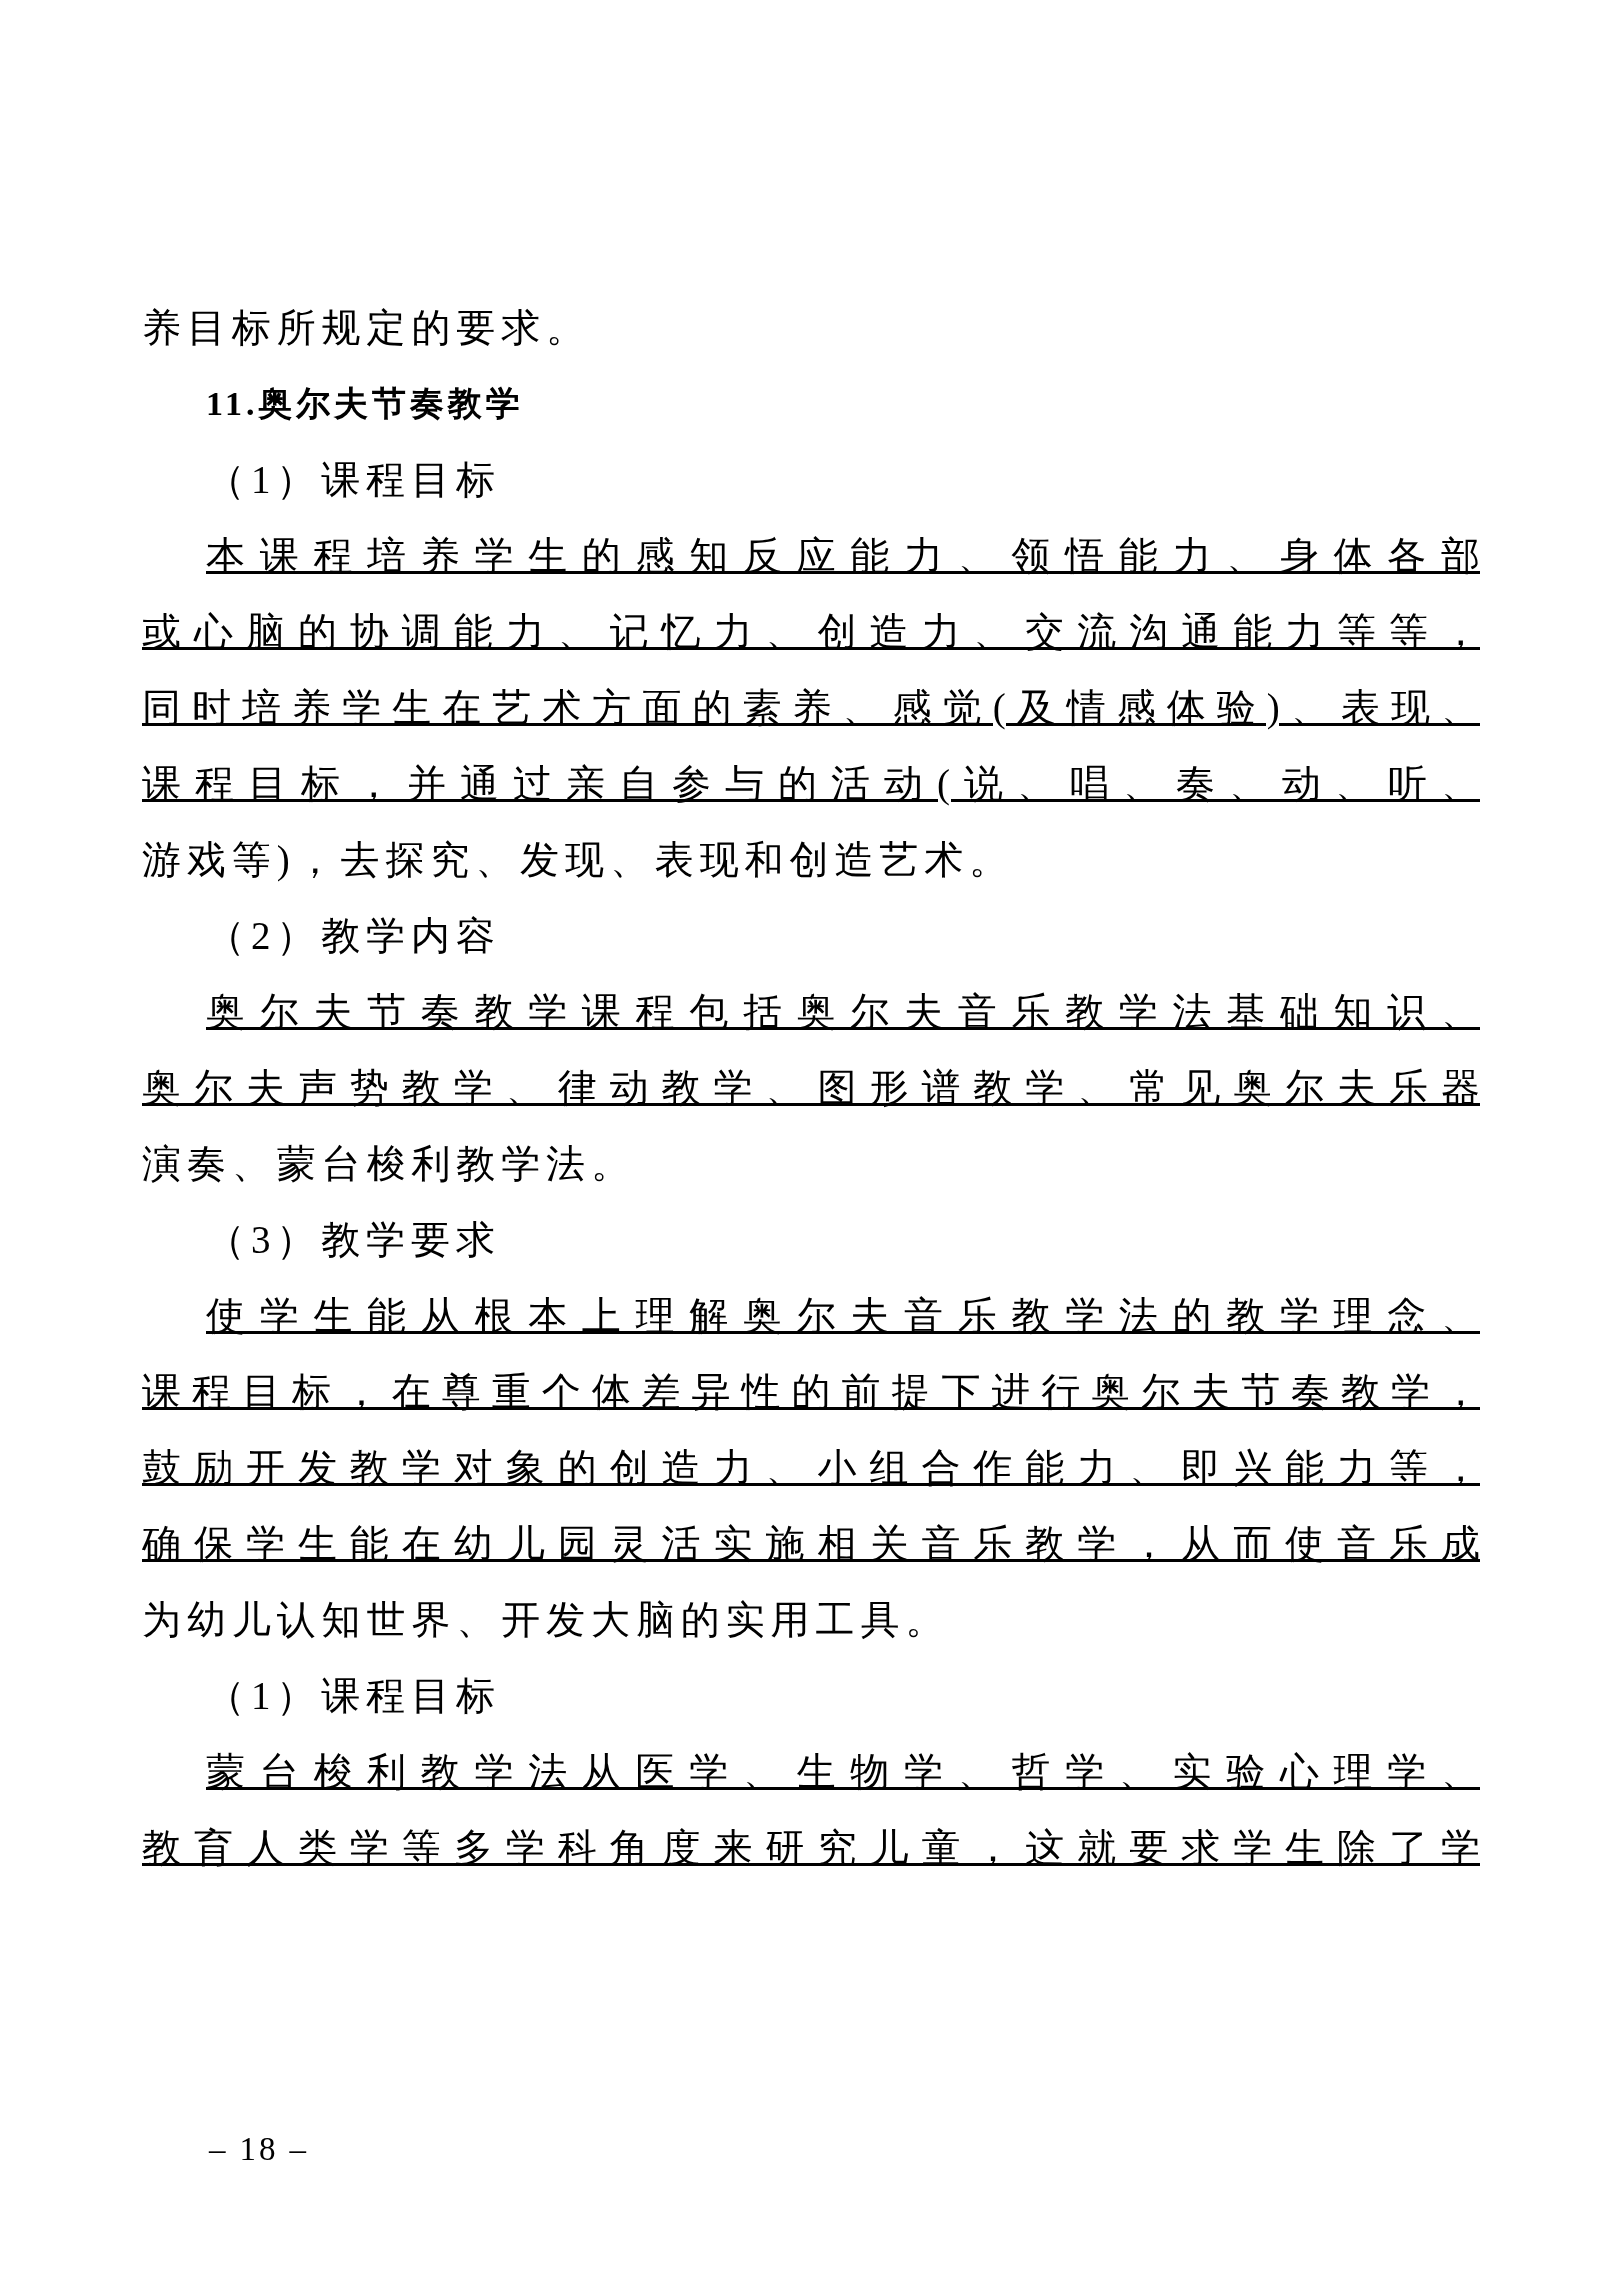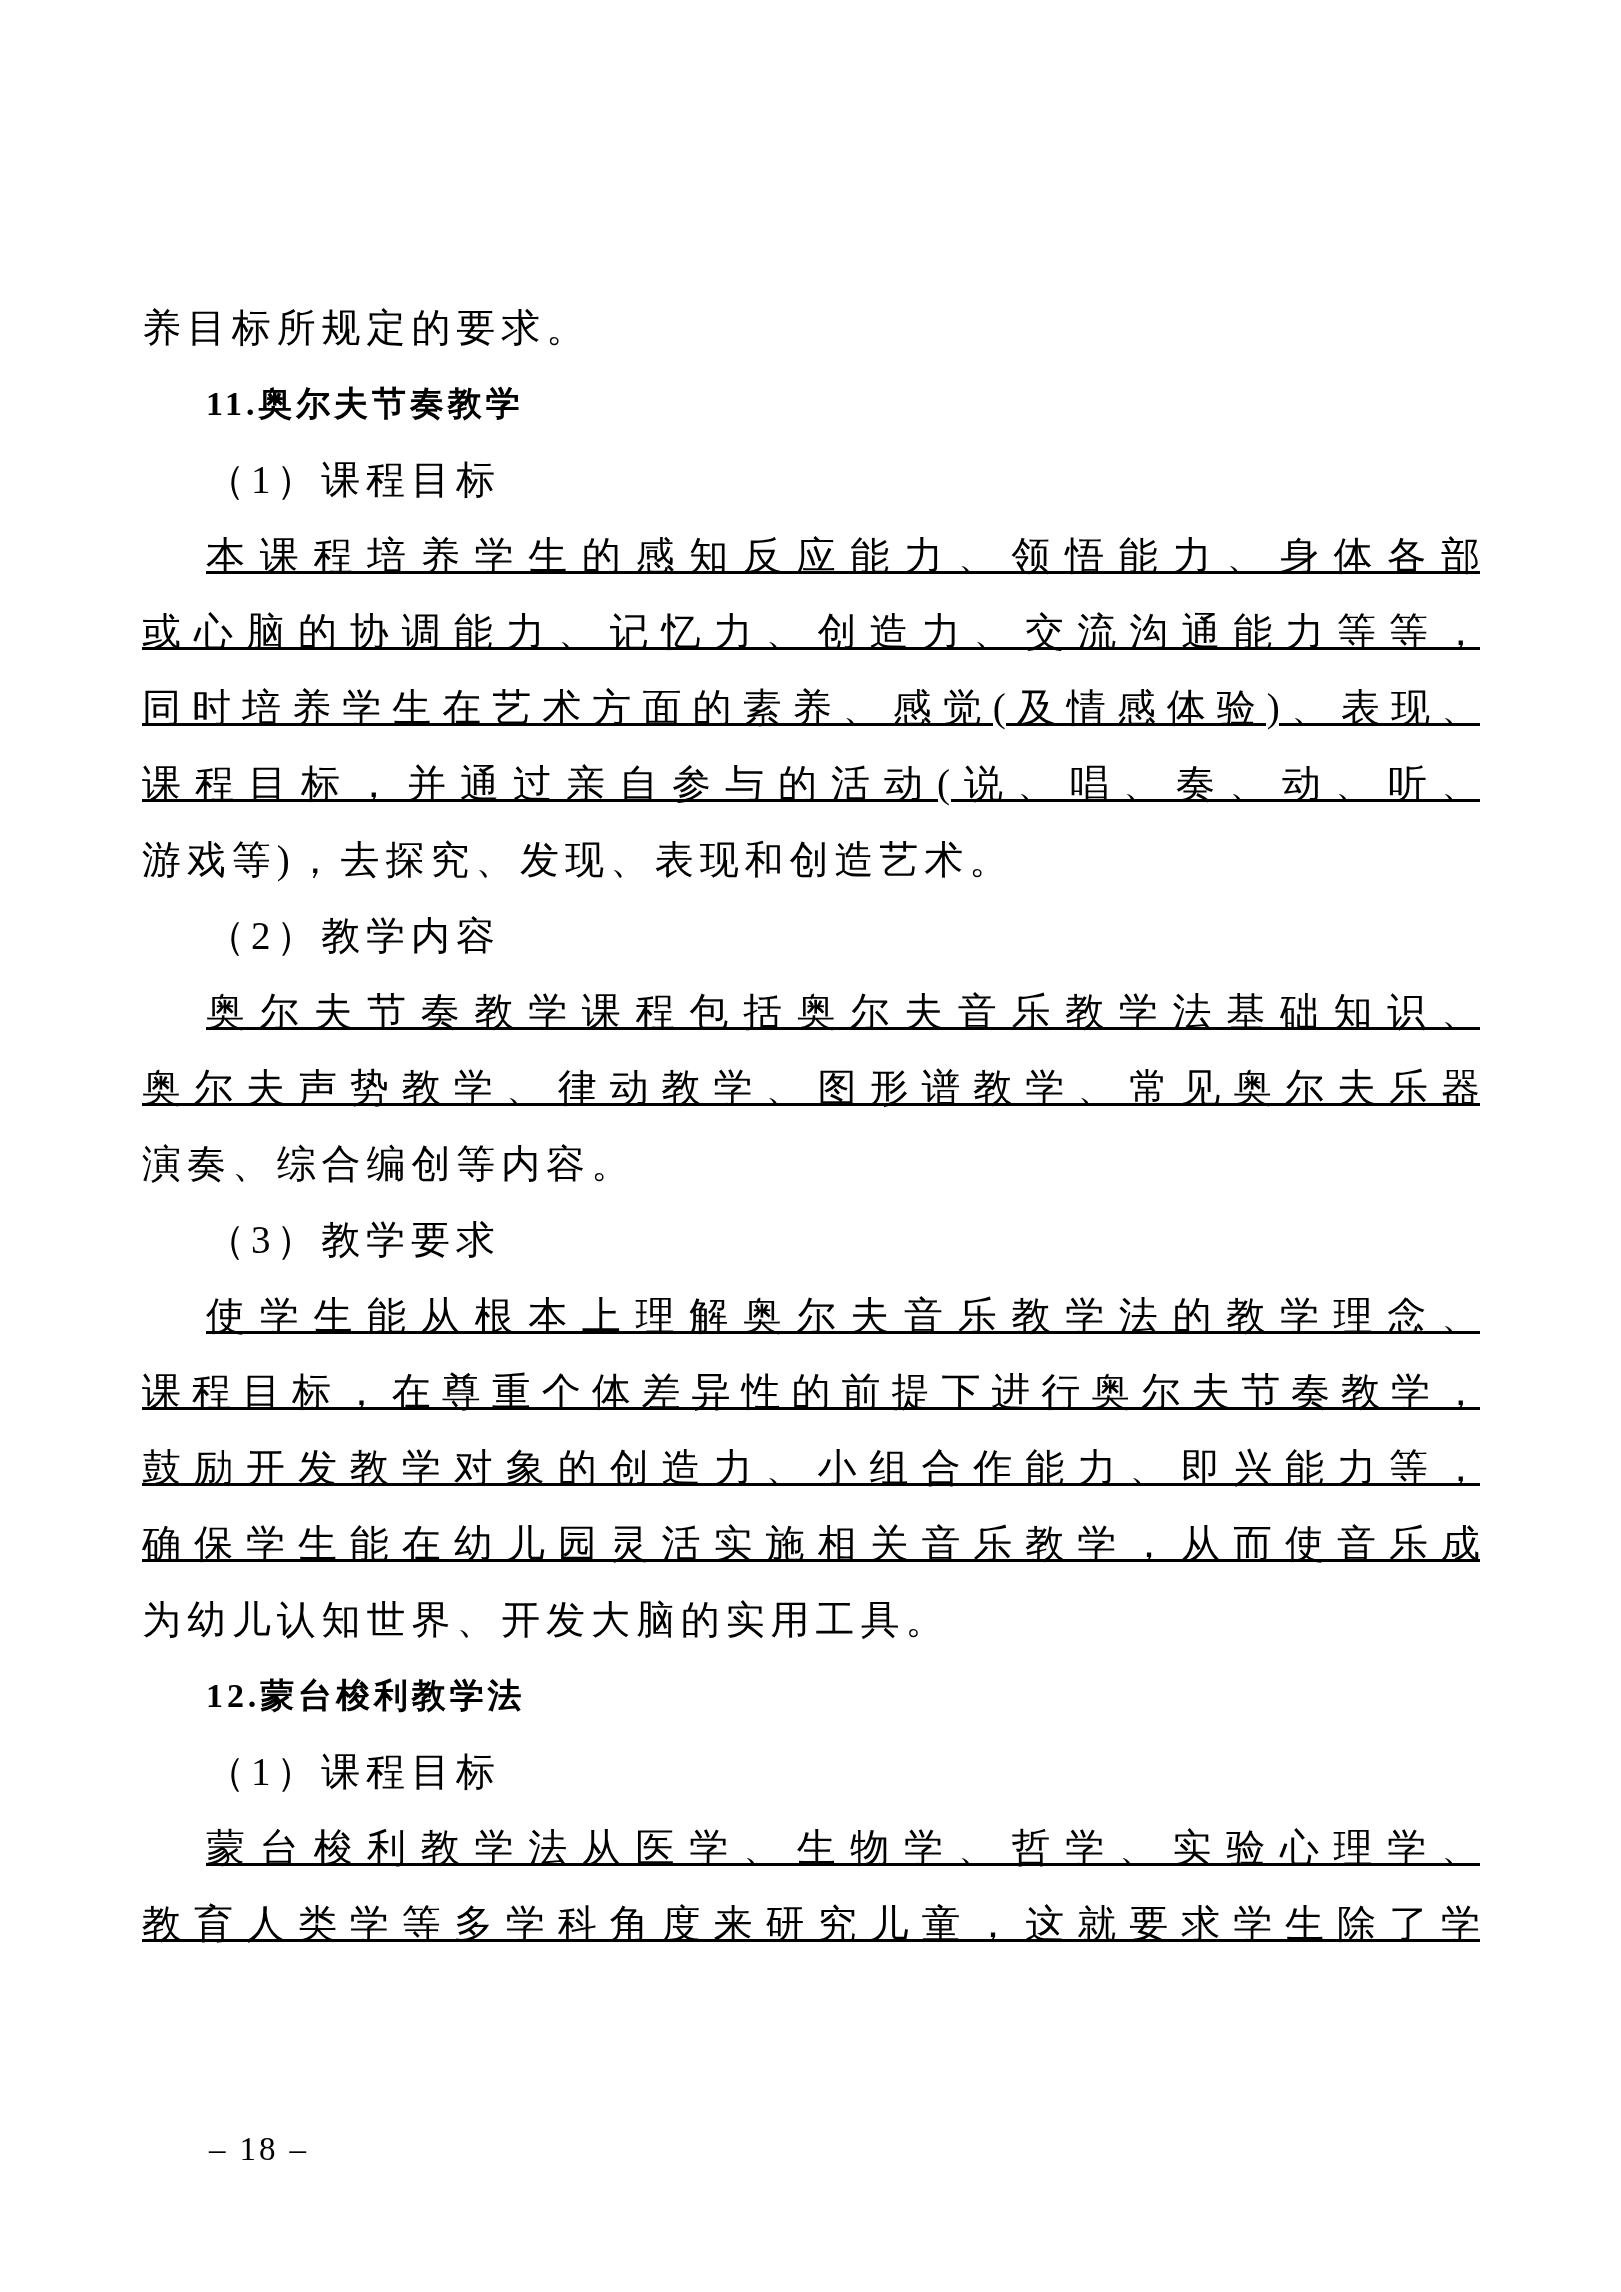--- a/index.html
+++ b/index.html
@@ -51,27 +51,26 @@
   <div class="line hd in">11.奥尔夫节奏教学</div>
   <div class="line in">（1）课程目标</div>
   <div class="line j in">本课程培养学生的感知反应能力、领悟能力、身体各部</div>
   <div class="line j">或心脑的协调能力、记忆力、创造力、交流沟通能力等等，</div>
   <div class="line j">同时培养学生在艺术方面的素养、感觉(及情感体验)、表现、</div>
   <div class="line j">课程目标，并通过亲自参与的活动(说、唱、奏、动、听、</div>
   <div class="line">游戏等)，去探究、发现、表现和创造艺术。</div>
   <div class="line in">（2）教学内容</div>
   <div class="line j in">奥尔夫节奏教学课程包括奥尔夫音乐教学法基础知识、</div>
   <div class="line j">奥尔夫声势教学、律动教学、图形谱教学、常见奥尔夫乐器</div>
-  <div class="line">演奏、综合编创等内容。</div>
+  <div class="line">演奏、蒙台梭利教学法。</div>
   <div class="line in">（3）教学要求</div>
   <div class="line j in">使学生能从根本上理解奥尔夫音乐教学法的教学理念、</div>
   <div class="line j">课程目标，在尊重个体差异性的前提下进行奥尔夫节奏教学，</div>
   <div class="line j">鼓励开发教学对象的创造力、小组合作能力、即兴能力等，</div>
   <div class="line j">确保学生能在幼儿园灵活实施相关音乐教学，从而使音乐成</div>
   <div class="line">为幼儿认知世界、开发大脑的实用工具。</div>
-  <div class="line hd in">12.蒙台梭利教学法</div>
   <div class="line in">（1）课程目标</div>
   <div class="line j in">蒙台梭利教学法从医学、生物学、哲学、实验心理学、</div>
   <div class="line j">教育人类学等多学科角度来研究儿童，这就要求学生除了学</div>
 </div>
 
 <div class="footer">– 18 –</div>
 
 
 </body></html>

